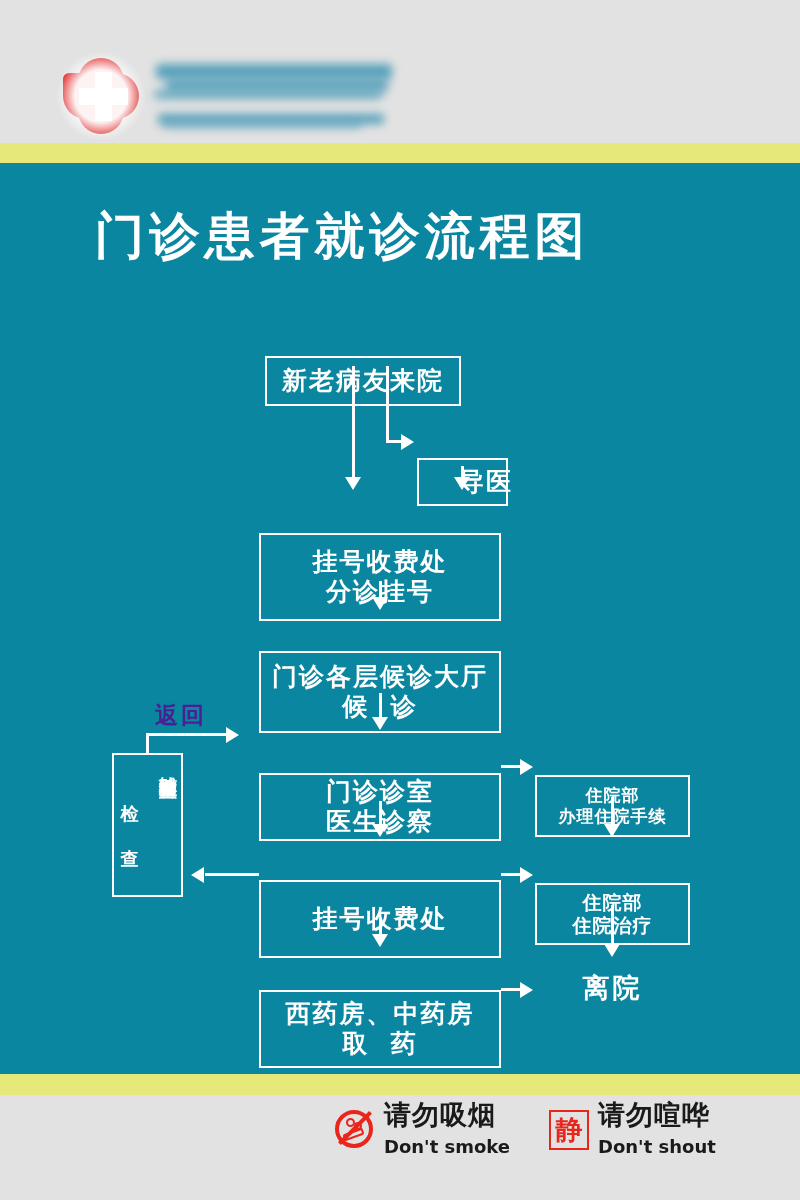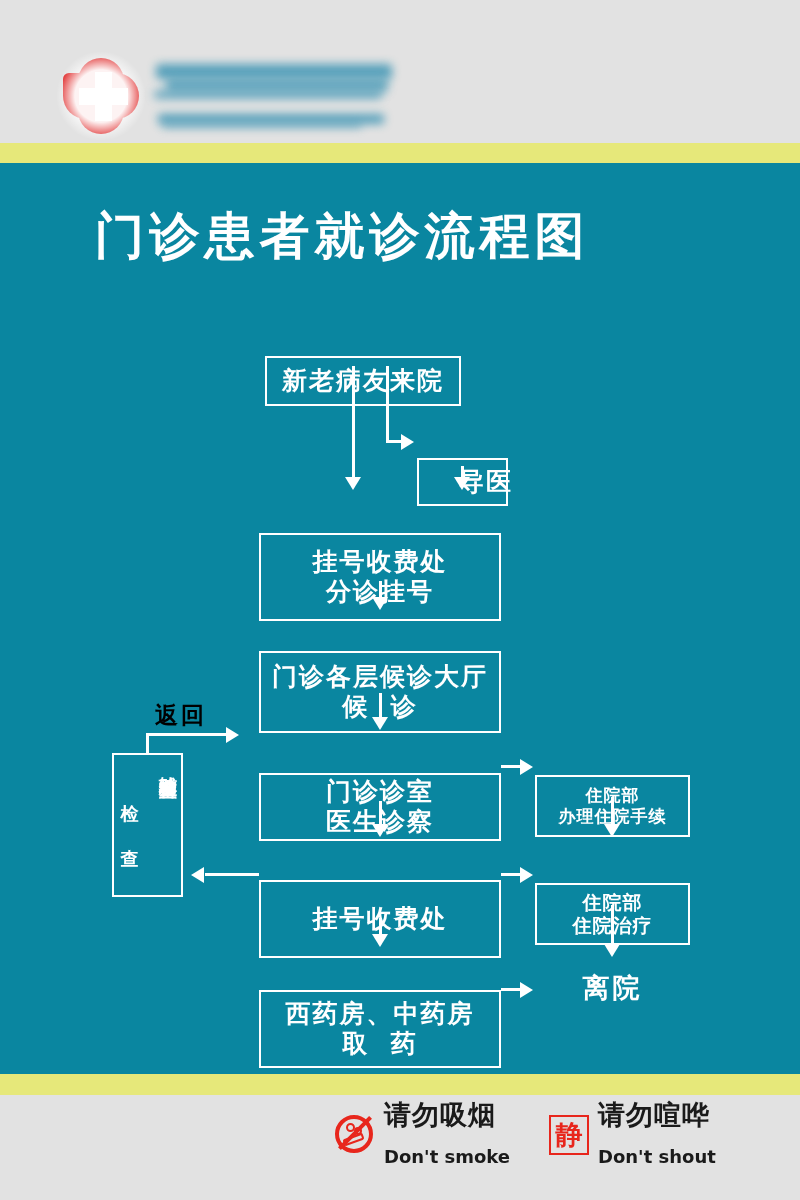--- a/index.html
+++ b/index.html
@@ -170,21 +170,21 @@
     text-orientation: upright;
     letter-spacing: 1px;
     white-space: pre;
   }
   .aux-col-a { right: 3px;  height: 130px; }
   .aux-col-b { left: 6px;   top: 34px; height: 80px; }
 
   .label-return {
     position: absolute;
     left: 155px; top: 700px;
-    color: #000000;
+    color: #4c1d95;
     font-size: 23px;
     font-weight: bold;
     letter-spacing: 3px;
   }
 
   
   .ln-v { position: absolute; width: 3px; background: #ffffff; }
   .ln-h { position: absolute; height: 3px; background: #ffffff; }
 
   .ar { position: absolute; width: 0; height: 0; }
@@ -220,21 +220,21 @@
     font-size: 27px;
     font-weight: bold;
     letter-spacing: 1px;
     line-height: 1.05;
   }
   .notice-en {
     color: #1a1a1a;
     font-size: 18px;
     font-weight: bold;
     line-height: 1.1;
-    margin-top: 18px;
+    margin-top: 8px;
   }
 
   .no-smoke-ring {
     position: absolute;
     left: 1px; top: 1px;
     width: 38px; height: 38px;
     border: 4px solid #e8261c;
     border-radius: 50%;
   }
   .no-smoke-bar {

